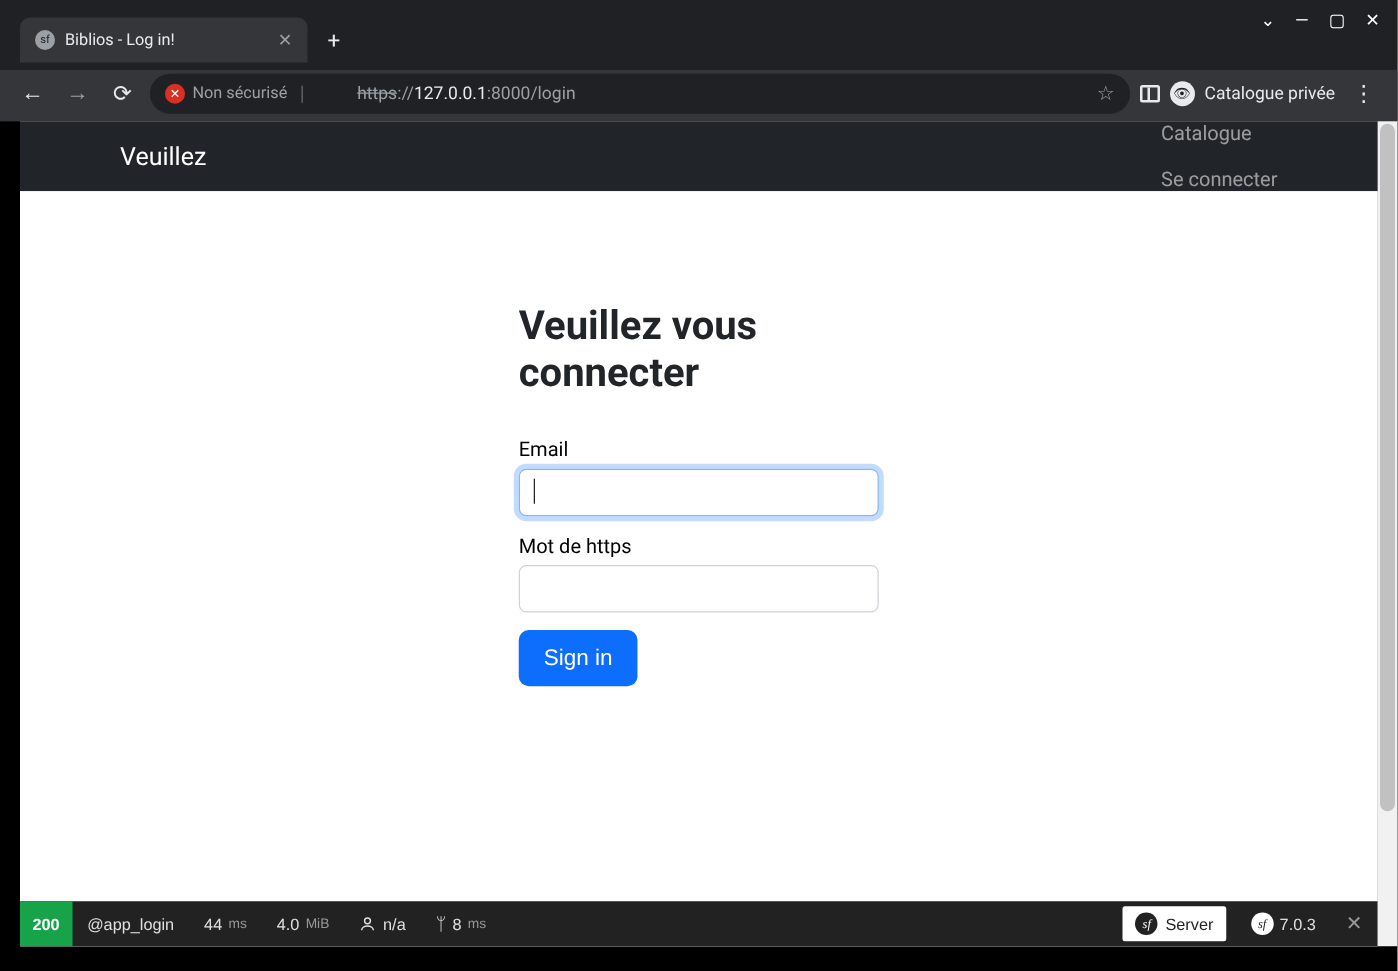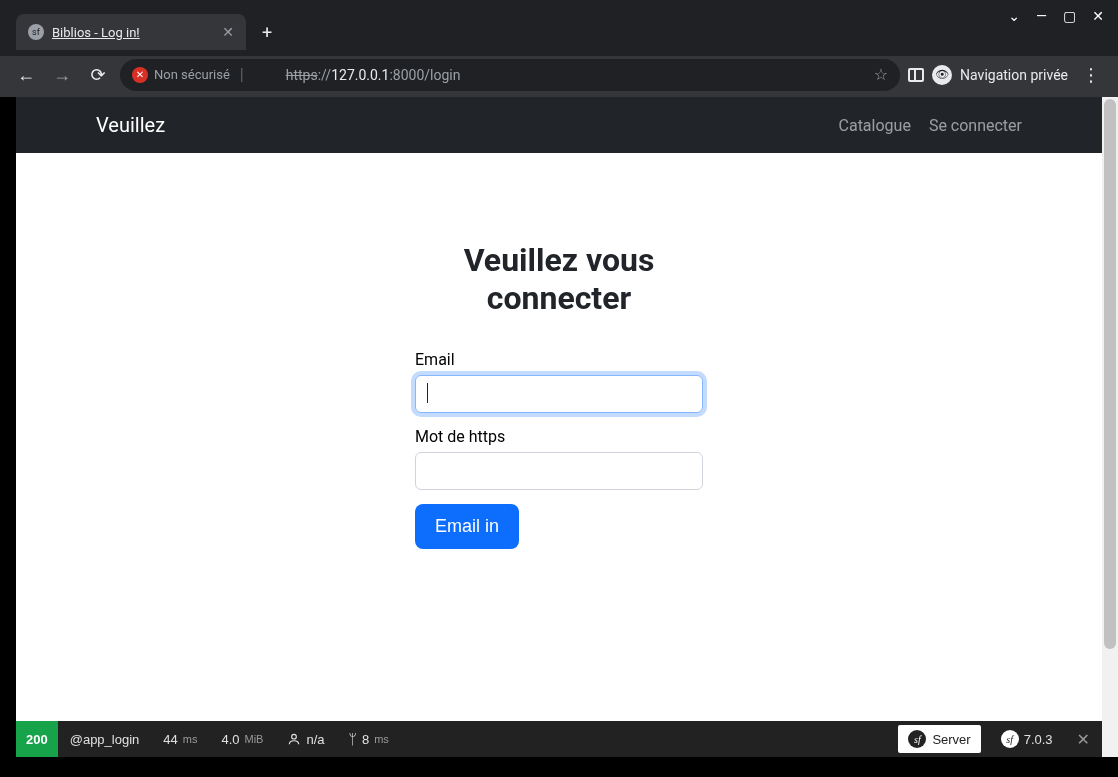--- a/index.html
+++ b/index.html
@@ -62,21 +62,20 @@
       align-items: center;
       justify-content: center;
       font-size: 9px;
       color: #202124;
       flex-shrink: 0;
     }
     .tab-title {
       flex: 1;
       white-space: nowrap;
       overflow: hidden;
-      text-decoration: underline;
     }
     .tab-close {
       color: #9aa0a6;
       font-size: 14px;
       cursor: pointer;
     }
     .new-tab {
       color: #e8eaed;
       font-size: 18px;
       margin-left: 16px;
@@ -230,20 +229,21 @@
       padding: 0 80px;
     }
     .brand {
       font-size: 20px;
       color: #fff;
     }
     .nav-links {
       margin-left: auto;
       display: flex;
       gap: 18px;
+      flex-direction: column;
     }
     .nav-links a {
       color: rgba(255,255,255,0.55);
       text-decoration: none;
       font-size: 16px;
     }
     
     .main {
       flex: 1;
       background: #fff;
@@ -251,21 +251,20 @@
     .login-form {
       width: 288px;
       margin: 88px auto 0 auto;
     }
     .form-title {
       font-size: 32px;
       font-weight: 700;
       line-height: 1.2;
       margin-bottom: 32px;
       color: #212529;
-      text-align: center;
     }
     .form-label {
       font-size: 16px;
       color: #000000;
       margin-bottom: 6px;
       display: block;
     }
     .form-input {
       width: 100%;
       height: 38px;
@@ -430,21 +429,21 @@
       <span class="url-text">
         <span class="strike">https</span><span>://</span><span class="host">127.0.0.1</span><span>:8000/login</span>
       </span>
       <div class="addr-right">
         <span>☆</span>
       </div>
     </div>
     <span class="panel-icon"></span>
     <div class="priv-badge">
       <span class="priv-icon">👁</span>
-      <span>Navigation privée</span>
+      <span>Catalogue privée</span>
     </div>
     <span class="menu-dots">⋮</span>
   </div>
 </div>
 
 <div class="scrollbar">
   <div class="scrollbar-thumb"></div>
 </div>
 
 <div class="viewport">
@@ -458,21 +457,21 @@
 
   <div class="main">
     <form class="login-form">
       <h1 class="form-title">Veuillez vous connecter</h1>
       <label class="form-label">Email</label>
       <div class="cursor-caret" style="position:relative;">
         <input class="form-input focused" type="text" style="">
       </div>
       <label class="form-label">Mot de https</label>
       <input class="form-input" type="password" style="">
-      <button type="button" class="btn-primary">Email in</button>
+      <button type="button" class="btn-primary">Sign in</button>
     </form>
   </div>
 
 </div>
 
 <div class="debug-bar">
   <div class="db-status">200</div>
   <div class="db-item">
     <span>@app_login</span>
   </div>

